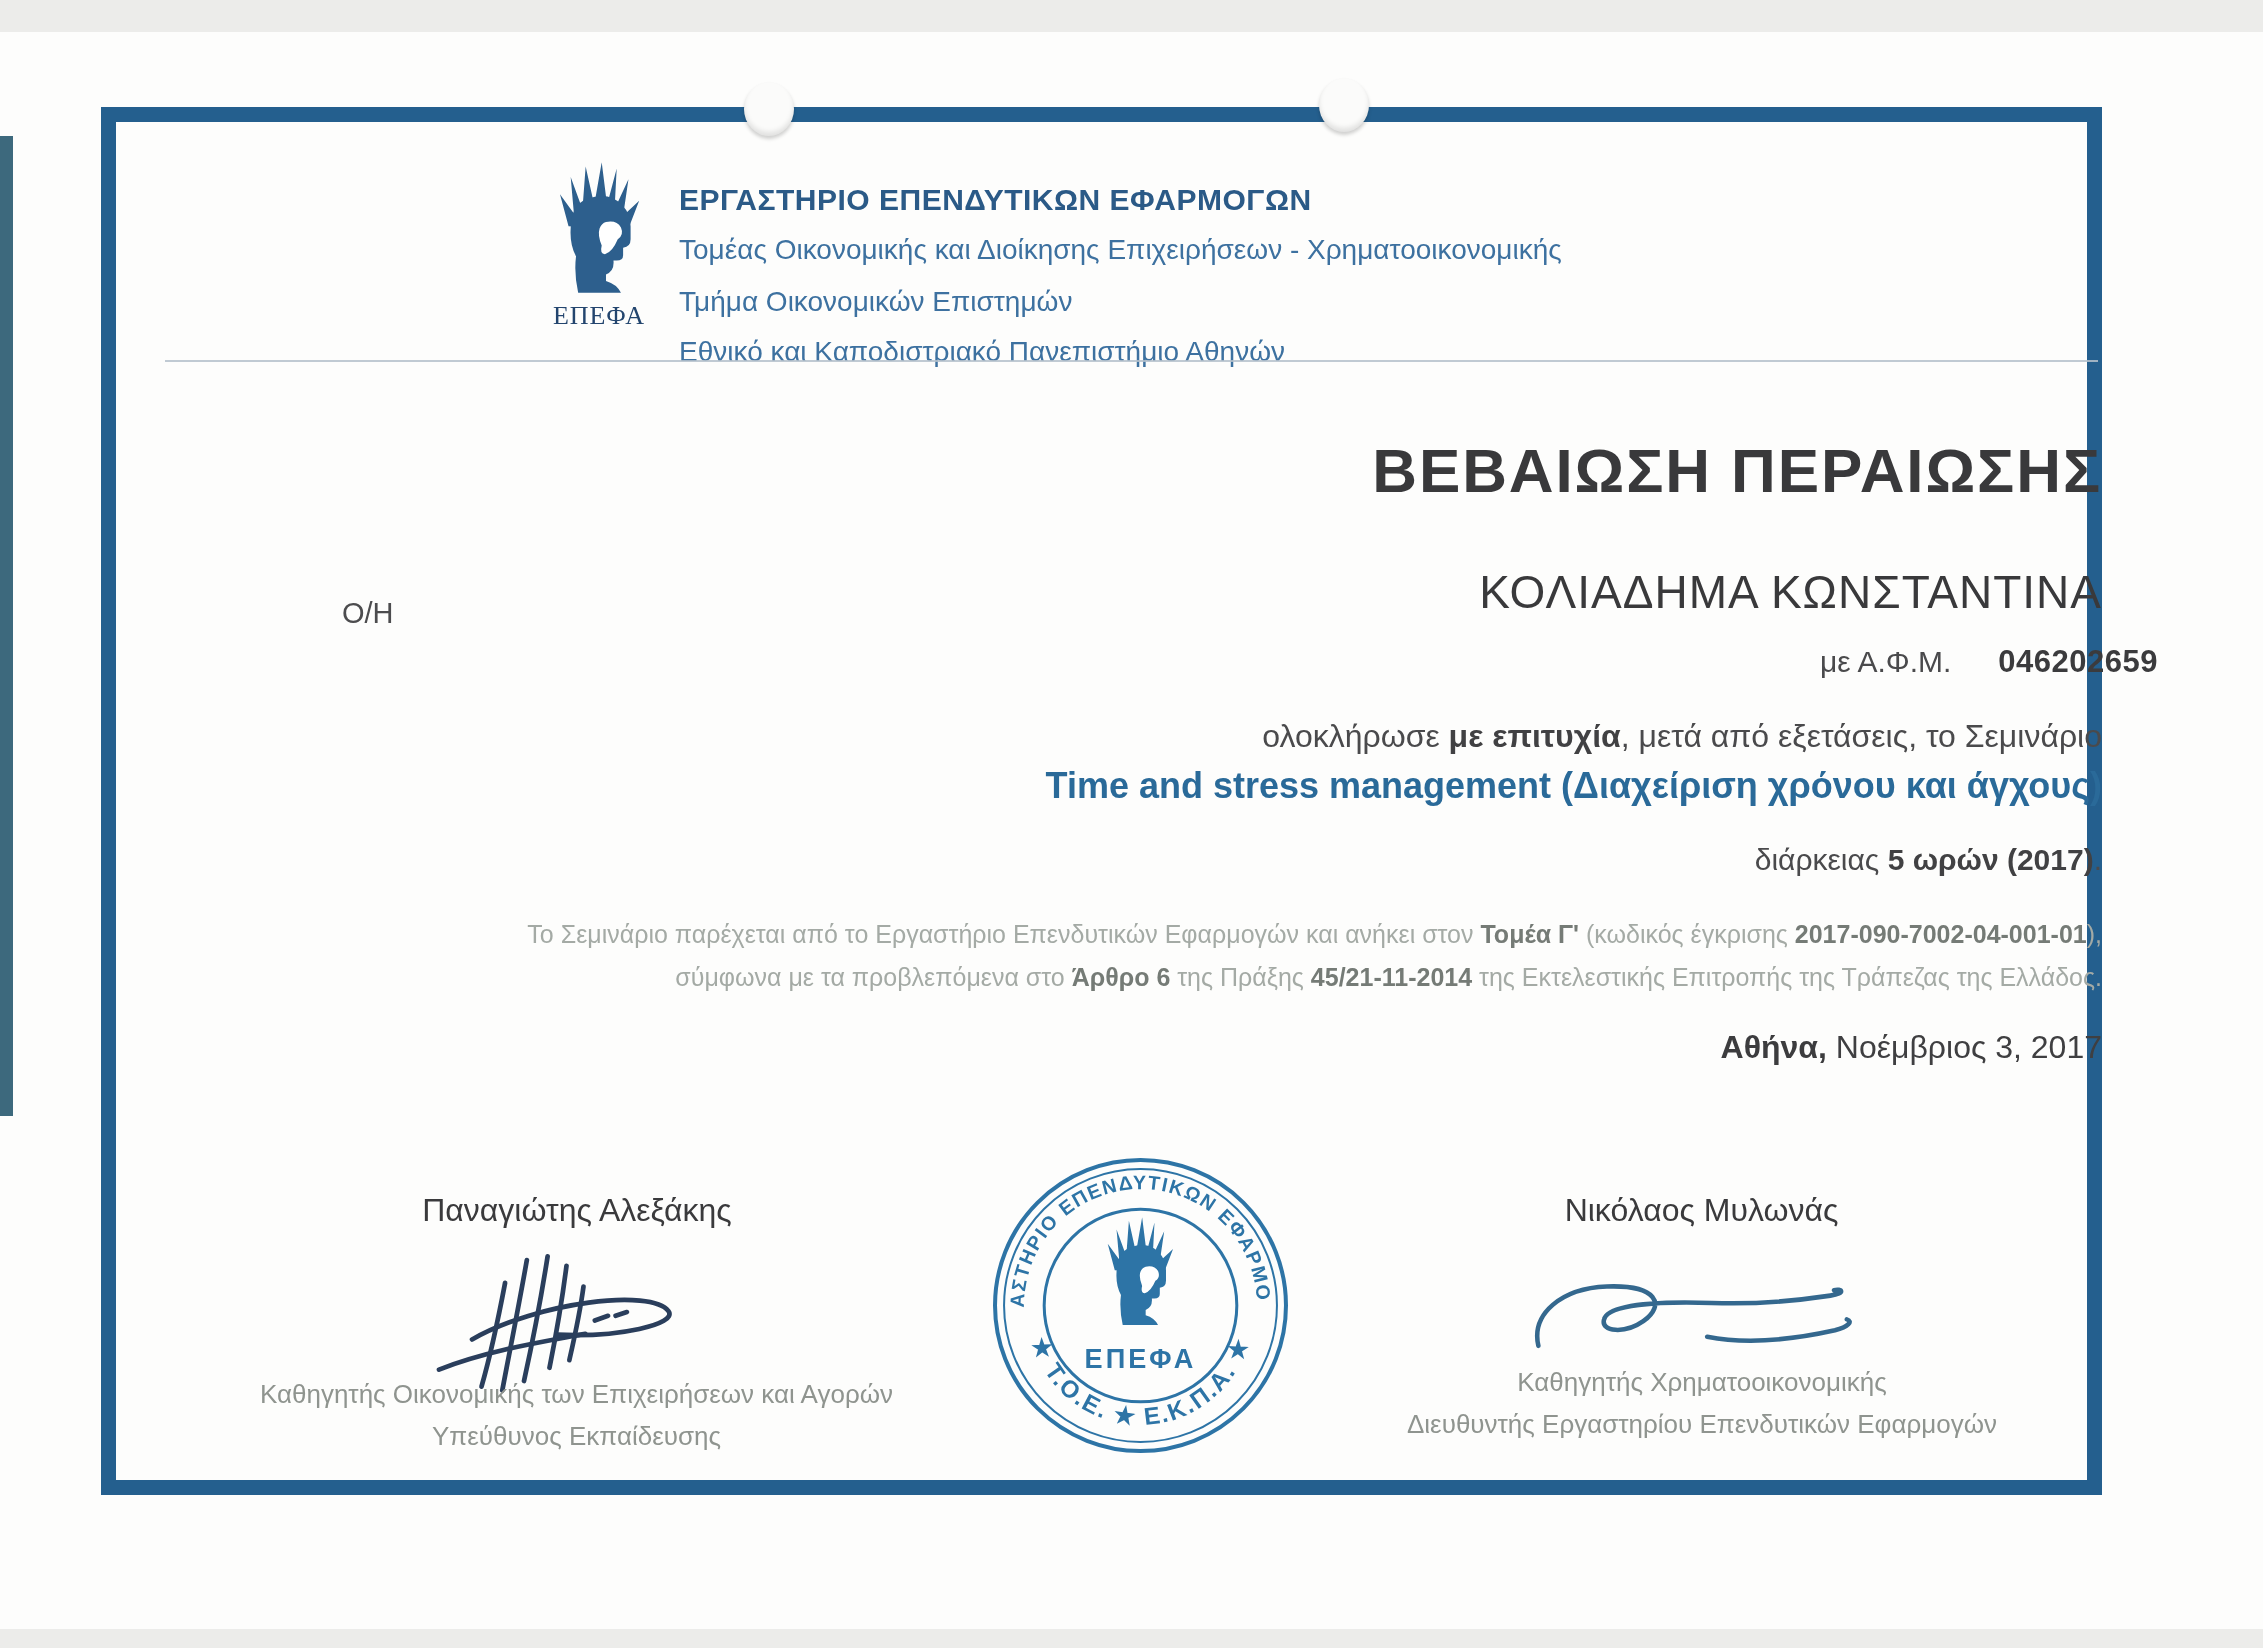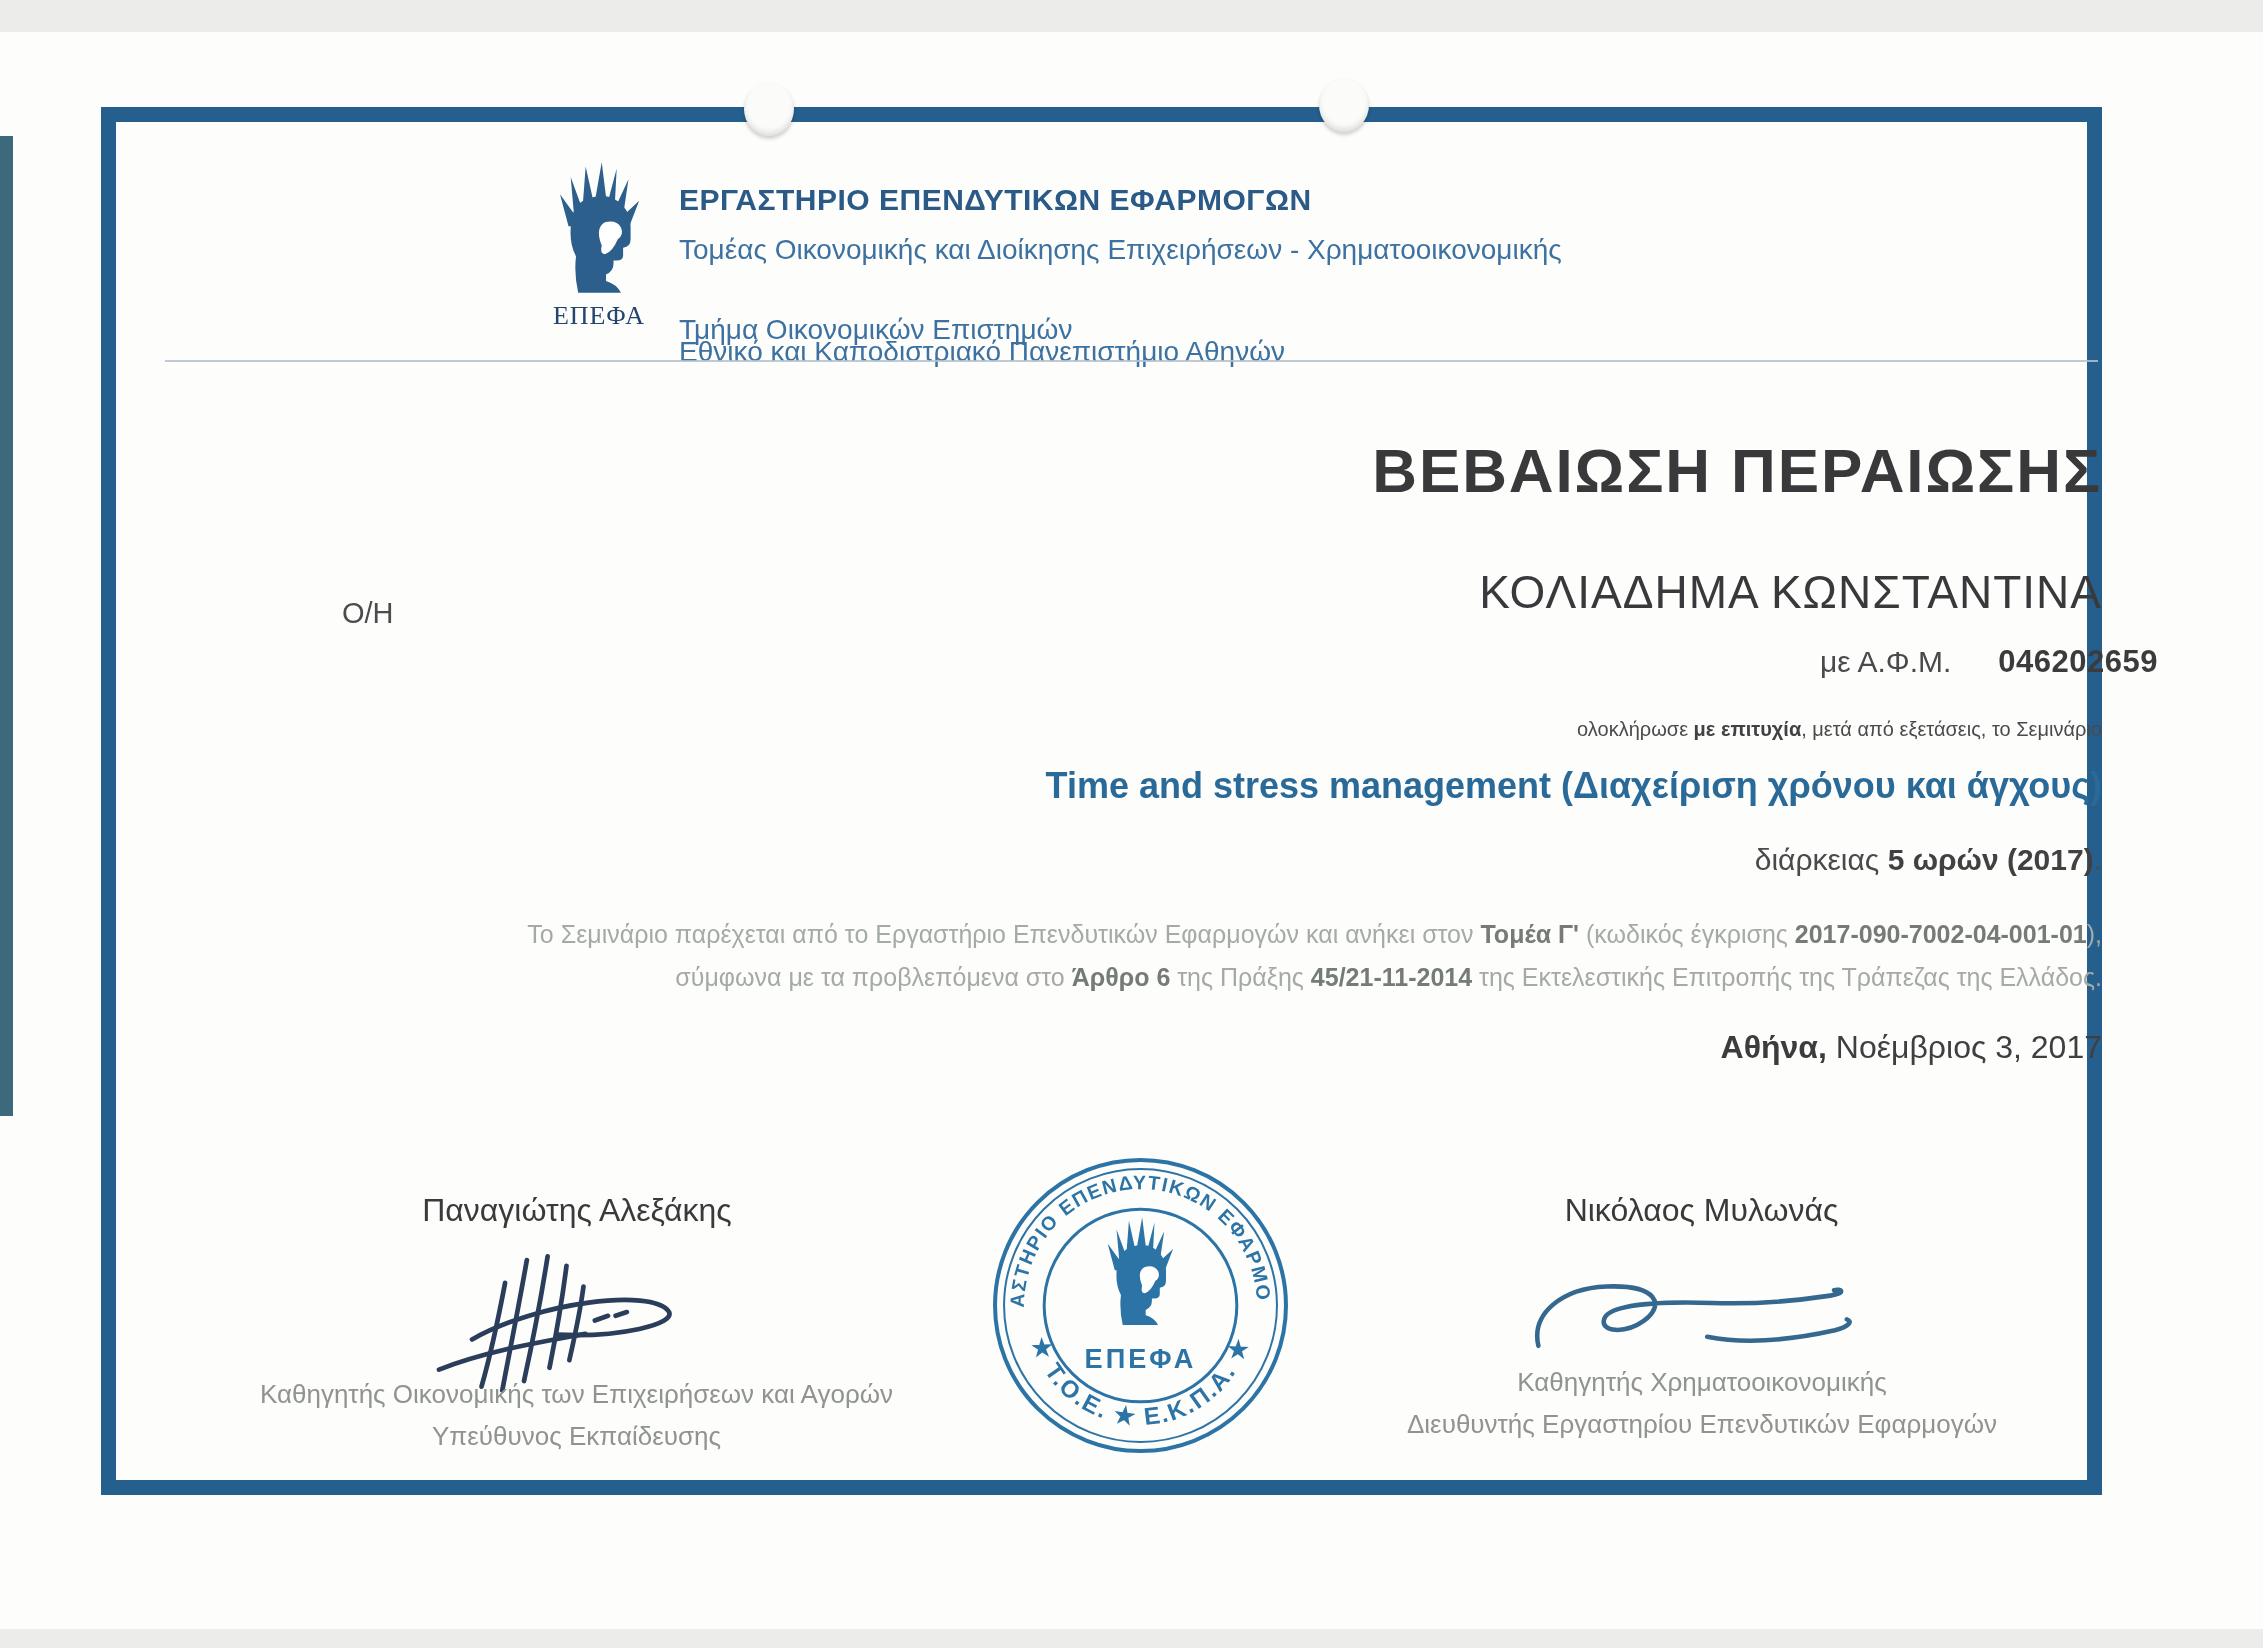--- a/index.html
+++ b/index.html
@@ -17,30 +17,30 @@
   .abs{position:absolute;}
   .center{left:0;width:100%;text-align:right;}
   .line{white-space:pre-wrap;}
 
   
   .logo-box{left:444px;top:49px;width:107px;text-align:center;color:#2d5f8d;}
   .logo-caption{left:439px;top:194px;width:118px;text-align:center;
         font-family:"Liberation Serif",serif;font-size:26px;letter-spacing:1px;color:#23456e;}
   .org-name{left:578px;top:76px;font-size:30px;font-weight:bold;color:#2b5a87;letter-spacing:0.5px;}
   .org-sub{left:578px;color:#3d71a0;font-size:28px;}
-  .sub1{top:127px;} .sub2{top:179px;margin-top:28px;} .sub3{top:229px;}
+  .sub1{top:127px;} .sub2{top:179px;} .sub3{top:229px;}
   .divider{left:64px;top:253px;width:1933px;height:1.9px;background:#b5c1cb;opacity:.85;}
 
   
   .title{top:328px;font-size:62px;font-weight:600;color:#39393b;letter-spacing:1.9px;}
   .article{left:241px;top:490px;font-size:29px;color:#4c4c4e;}
   .name{top:458px;font-size:46px;font-weight:500;color:#39393b;letter-spacing:1px;}
   .afm{top:537px;font-size:30px;color:#4a4a4c;transform:translateX(56px);}
   .afm b{font-size:31px;color:#3b3b3d;margin-left:47px;letter-spacing:0.5px;}
-  .completion{top:611px;font-size:20px;color:#4a4a4c;}
+  .completion{top:611px;font-size:32px;color:#4a4a4c;}
   .completion b{color:#414143;}
   .seminar{top:658px;font-size:36px;font-weight:bold;color:#2a6a99;}
   .duration{top:736px;font-size:30px;color:#4a4a4c;}
   .duration b{color:#414143;}
   .fine{font-size:25px;color:#a4aaa5;}
   .fine b{color:#757b76;}
   .fine1{top:813px;} .fine2{top:856px;}
   .date{top:922px;font-size:32px;color:#3f3f41;}
   .date b{color:#3c3c3e;}
 

